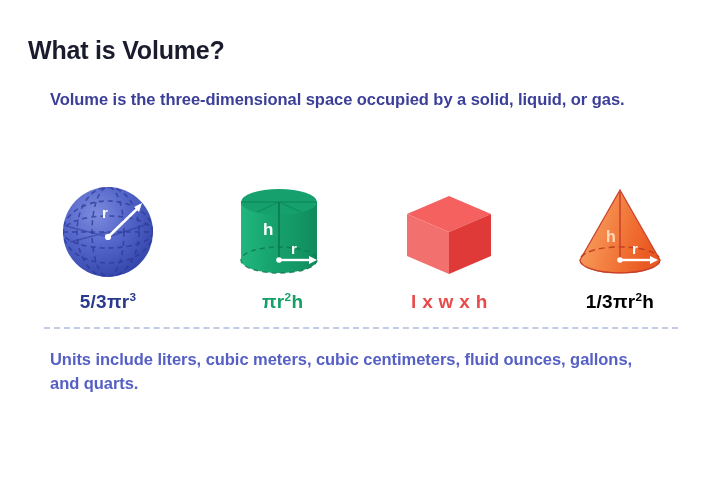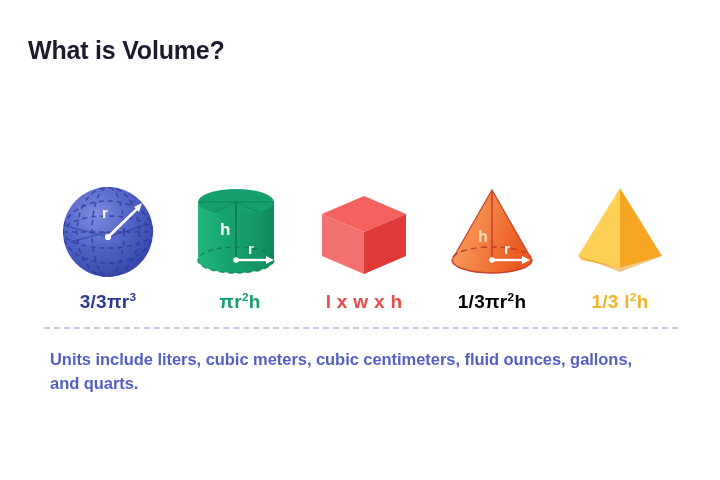--- a/index.html
+++ b/index.html
@@ -128,20 +128,21 @@
   }
   .logo svg { display: block; }
 </style>
 </head>
 <body>
 
 <div class="card">
 
   <div class="page-title">What is Volume?</div>
 
+  <div class="intro">Volume is the three-dimensional space occupied by a solid, liquid, or gas.</div>
 
   <div class="shapes-row">
 
     <div class="shape-item">
       <div class="shape-art">
         <svg width="104" height="104" viewBox="0 0 104 104">
           <defs>
             <radialGradient id="sphGrad" cx="36%" cy="30%" r="78%">
               <stop offset="0%" stop-color="#7d8cdd"></stop>
               <stop offset="45%" stop-color="#5667cb"></stop>
@@ -166,21 +167,21 @@
 
           <g>
             <line x1="52" y1="57" x2="82" y2="28" stroke="#ffffff" stroke-width="2.6"></line>
             <polygon points="86,23 78,27 83,32" fill="#ffffff"></polygon>
             <circle cx="52" cy="57" r="3.1" fill="#ffffff"></circle>
           </g>
           <text x="46" y="38" font-family="Liberation Sans, sans-serif" font-size="15" font-weight="bold" fill="#ffffff">r</text>
         </svg>
       </div>
       <div class="formula f-sphere">
-        <span>3/3πr</span><sup>3</sup>
+        <span>5/3πr</span><sup>3</sup>
       </div>
     </div>
 
     <div class="shape-item">
       <div class="shape-art">
         <svg width="104" height="104" viewBox="0 0 104 104">
           <defs>
             <linearGradient id="cylGrad" x1="0" y1="0" x2="1" y2="0">
               <stop offset="0%" stop-color="#21b77e"></stop>
               <stop offset="38%" stop-color="#17a46e"></stop>
@@ -261,37 +262,20 @@
           </g>
           <text x="38" y="62" font-family="Liberation Sans, sans-serif" font-size="16" font-weight="bold" fill="#ffd9b8">h</text>
           <text x="64" y="74" font-family="Liberation Sans, sans-serif" font-size="15" font-weight="bold" fill="#ffffff">r</text>
         </svg>
       </div>
       <div class="formula f-cone">
         <span>1/3πr</span><sup>2</sup><span>h</span>
       </div>
     </div>
 
-    <div class="shape-item">
-      <div class="shape-art">
-        <svg width="104" height="104" viewBox="0 0 104 104">
-
-          <polygon points="52,8 52,88 10,76" fill="#fbd055"></polygon>
-
-          <polygon points="52,88 10,76 14,80" fill="#f5c13c"></polygon>
-
-          <polygon points="52,8 94,76 52,88" fill="#f5a623"></polygon>
-
-          <polygon points="10,76 52,88 94,76 52,92" fill="#e8991c" opacity="0.55"></polygon>
-        </svg>
-      </div>
-      <div class="formula f-pyramid">
-        <span>1/3 l</span><sup>2</sup><span>h</span>
-      </div>
-    </div>
 
   </div>
 
   <div class="divider"></div>
 
   <div class="units">Units include liters, cubic meters, cubic centimeters, fluid ounces, gallons, and quarts.</div>
 
 
 </div>
 

